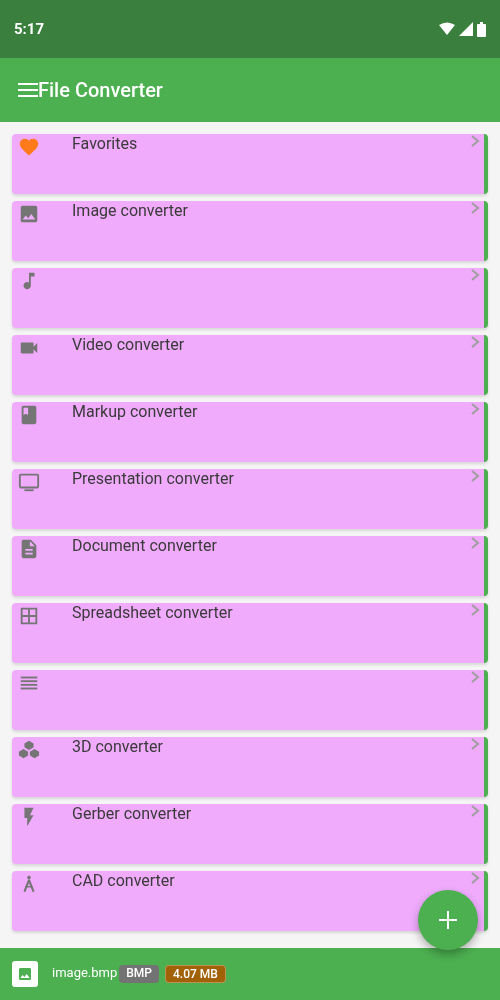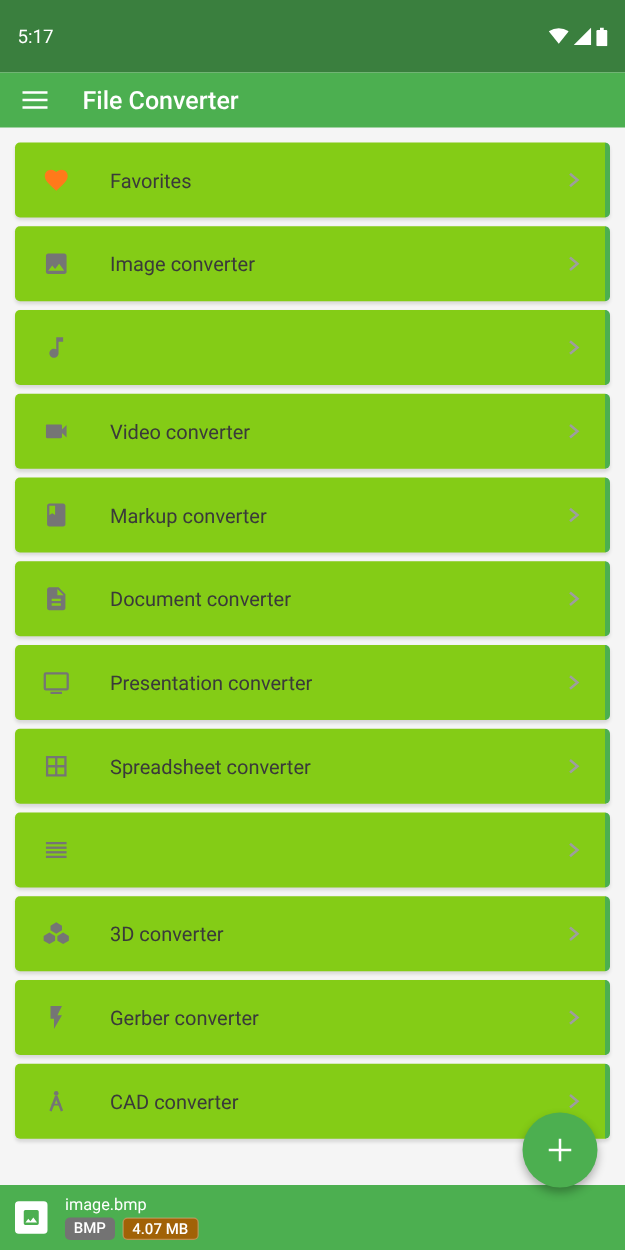--- a/index.html
+++ b/index.html
@@ -13,29 +13,29 @@
     }
     .status-bar {
       height: 58px;
       background: #3a7f3e;
       display: flex;
       align-items: center;
       justify-content: space-between;
       padding: 0 14px;
       color: #fff;
       font-size: 15px;
+      font-weight: bold;
     }
     .status-icons { display: flex; gap: 4px; align-items: center; }
     .app-bar {
-      height: 44px;
+      height: 64px;
       background: #4caf50;
       display: flex;
       align-items: center;
       padding: 0 18px;
-      gap: 28px;
     }
     .hamburger {
       display: flex;
       flex-direction: column;
       gap: 4px;
       cursor: pointer;
     }
     .hamburger span {
       width: 20px;
       height: 2px;
@@ -43,27 +43,26 @@
     }
     .app-title {
       color: #fff;
       font-size: 20px;
       font-weight: 500;
     }
     .list {
       padding: 12px 12px 0 12px;
     }
     .card {
-      background: #84cc16;
+      background: #f0abfc;
       height: 60px;
       border-radius: 4px;
       margin-bottom: 7px;
       display: flex;
-      align-items: center;
-      padding: 0 20px;
+      padding: 0 4px;
       position: relative;
       box-shadow: 0 2px 3px rgba(0,0,0,0.12);
       border-right: 4px solid #4caf50;
       cursor: pointer;
     }
     .card-icon {
       width: 26px;
       height: 26px;
       display: flex;
       align-items: center;
@@ -111,21 +110,21 @@
     }
     .file-icon {
       width: 26px;
       height: 26px;
       background: #fff;
       border-radius: 3px;
       display: flex;
       align-items: center;
       justify-content: center;
     }
-    .file-info { display: flex; flex-direction: column; gap: 2px; }
+    .file-info { display: flex; flex-direction: row; gap: 2px; }
     .file-name { color: #fff; font-size: 13px; }
     .file-meta { display: flex; gap: 6px; }
     .badge {
       font-size: 12px;
       color: #fff;
       padding: 1px 7px;
       border-radius: 4px;
       font-weight: 500;
     }
     .badge.fmt { background: #737373; }
@@ -220,39 +219,39 @@
       </div>
     <div class="card-label">Markup converter</div>
     <div class="chevron">
       <svg width="10" height="14" viewBox="0 0 10 14" fill="none" stroke="#9e9e9e" stroke-width="2">
           <polyline points="2,2 8,7 2,12"></polyline>
         </svg>
     </div>
     </div>
     <div class="card">
     <div class="card-icon">
-        <svg width="22" height="22" viewBox="0 0 24 24" fill="#757575">
-          <path d="M14 2H6c-1.1 0-2 .9-2 2v16c0 1.1.9 2 2 2h12c1.1 0 2-.9 2-2V8l-6-6zm2 16H8v-2h8v2zm0-4H8v-2h8v2zm-3-5V3.5L18.5 9H13z"></path>
-        </svg>
-      </div>
-    <div class="card-label">Document converter</div>
-    <div class="chevron">
-      <svg width="10" height="14" viewBox="0 0 10 14" fill="none" stroke="#9e9e9e" stroke-width="2">
-          <polyline points="2,2 8,7 2,12"></polyline>
-        </svg>
-    </div>
-    </div>
-    <div class="card">
-    <div class="card-icon">
         <svg width="22" height="22" viewBox="0 0 24 24" fill="none" stroke="#757575" stroke-width="2">
           <rect x="2" y="4" width="20" height="14" rx="1"></rect>
           <line x1="7" y1="21" x2="17" y2="21"></line>
         </svg>
       </div>
     <div class="card-label">Presentation converter</div>
+    <div class="chevron">
+      <svg width="10" height="14" viewBox="0 0 10 14" fill="none" stroke="#9e9e9e" stroke-width="2">
+          <polyline points="2,2 8,7 2,12"></polyline>
+        </svg>
+    </div>
+    </div>
+    <div class="card">
+    <div class="card-icon">
+        <svg width="22" height="22" viewBox="0 0 24 24" fill="#757575">
+          <path d="M14 2H6c-1.1 0-2 .9-2 2v16c0 1.1.9 2 2 2h12c1.1 0 2-.9 2-2V8l-6-6zm2 16H8v-2h8v2zm0-4H8v-2h8v2zm-3-5V3.5L18.5 9H13z"></path>
+        </svg>
+      </div>
+    <div class="card-label">Document converter</div>
     <div class="chevron">
       <svg width="10" height="14" viewBox="0 0 10 14" fill="none" stroke="#9e9e9e" stroke-width="2">
           <polyline points="2,2 8,7 2,12"></polyline>
         </svg>
     </div>
     </div>
     <div class="card">
     <div class="card-icon">
         <svg width="22" height="22" viewBox="0 0 24 24" fill="#757575">
           <path d="M3 3h18v18H3V3zm2 2v6h6V5H5zm8 0v6h6V5h-6zM5 13v6h6v-6H5zm8 0v6h6v-6h-6z"></path>

